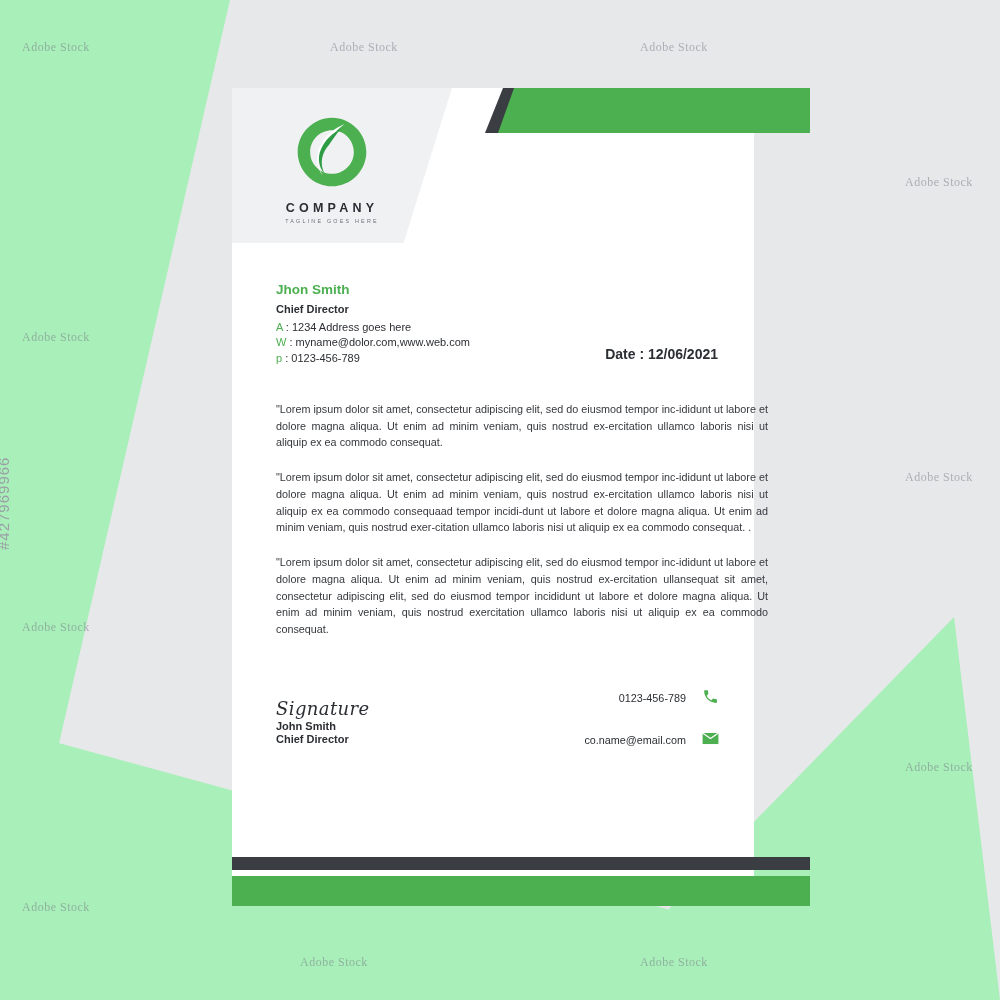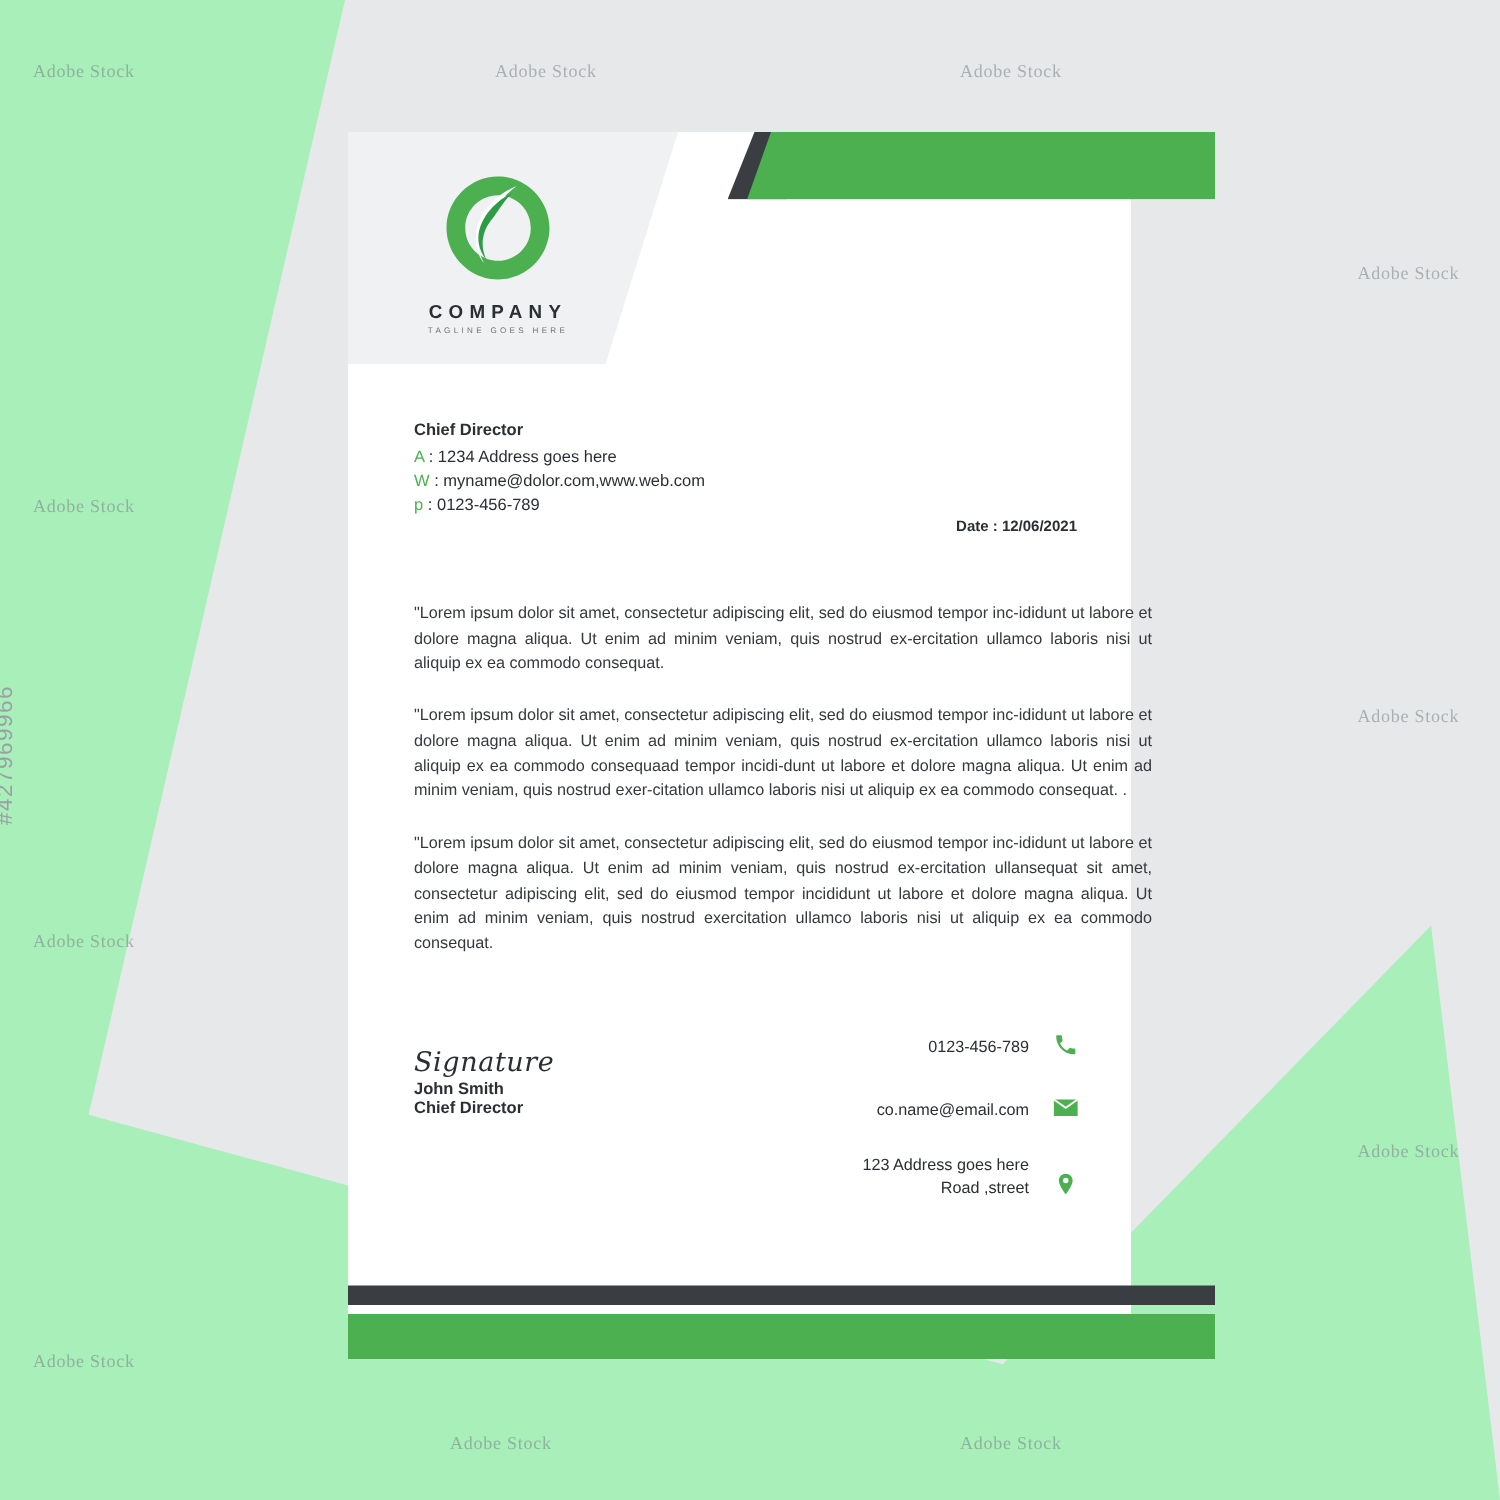--- a/index.html
+++ b/index.html
@@ -161,21 +161,21 @@
     font-size: 11px;
     color: #2b2e33;
     font-weight: normal;
   }
   .sender .line .k { color: #4caf50; }
 
   .date {
     position: absolute;
     right: 36px;
     top: 258px;
-    font-size: 10px;
+    font-size: 14px;
     color: #2b2e33;
     font-weight: bold;
   }
 
   
   .body-copy {
     position: absolute;
     left: 44px;
     top: 313px;
     width: 492px;
@@ -295,20 +295,21 @@
             <path d="M66 14 C52 20 40 30 34 44 C29 56 30 70 38 80 C30 66 32 50 42 38 C49 29 57 21 66 14 Z" fill="#ffffff"></path>
             <path d="M62 20 C50 26 41 35 36 46 C31 57 33 69 40 77 C34 64 37 51 46 41 C51 34 56 26 62 20 Z" fill="#2e9b45"></path>
           </svg>
         </div>
         <div class="logo-name">COMPANY</div>
         <div class="logo-tag">TAGLINE GOES HERE</div>
       </div>
     </div>
 
     <div class="sender">
+      <div class="name">Jhon Smith</div>
       <div class="role">Chief Director</div>
       <div class="line">
         <span class="k">A</span>
         <span>: 1234 Address goes here</span>
       </div>
       <div class="line">
         <span class="k">W</span>
         <span>: myname@dolor.com,www.web.com</span>
       </div>
       <div class="line">
@@ -345,28 +346,19 @@
       <div class="contact-row">
         <div class="contact-text">co.name@email.com</div>
         <div class="contact-ic">
           <svg viewBox="0 0 24 24" width="19" height="19" fill="#4caf50">
             <path d="M2 5h20v14H2z"></path>
             <path d="M2 5l10 7 10-7" fill="none" stroke="#ffffff" stroke-width="1.6"></path>
           </svg>
         </div>
       </div>
 
-      <div class="contact-row">
-        <div class="contact-text" style="white-space:pre-line;">123 Address goes here
-Road ,street</div>
-        <div class="contact-ic">
-          <svg viewBox="0 0 24 24" width="17" height="17" fill="#4caf50">
-            <path d="M12 2C8.4 2 5.5 4.9 5.5 8.5c0 4.9 6.5 13 6.5 13s6.5-8.1 6.5-13C18.5 4.9 15.6 2 12 2zm0 9a2.6 2.6 0 110-5.2A2.6 2.6 0 0112 11z"></path>
-          </svg>
-        </div>
-      </div>
 
     </div>
 
     <div class="bar-dark"></div>
     <div class="bar-green"></div>
   </div>
 </div>
 
 </body></html>

